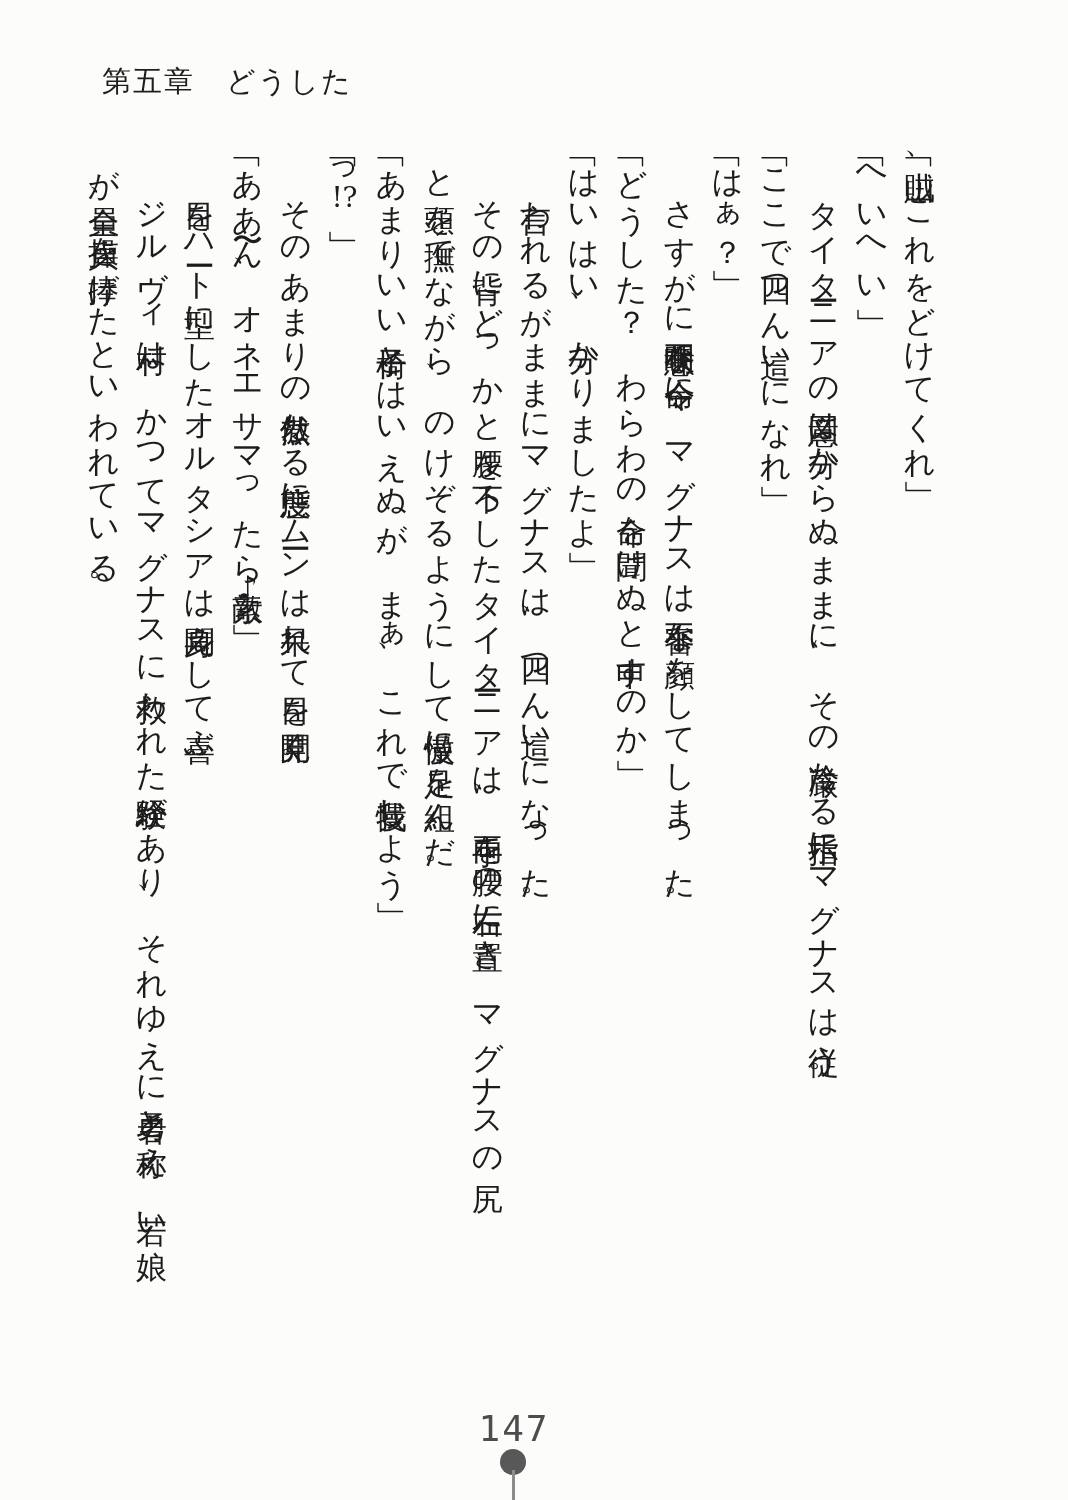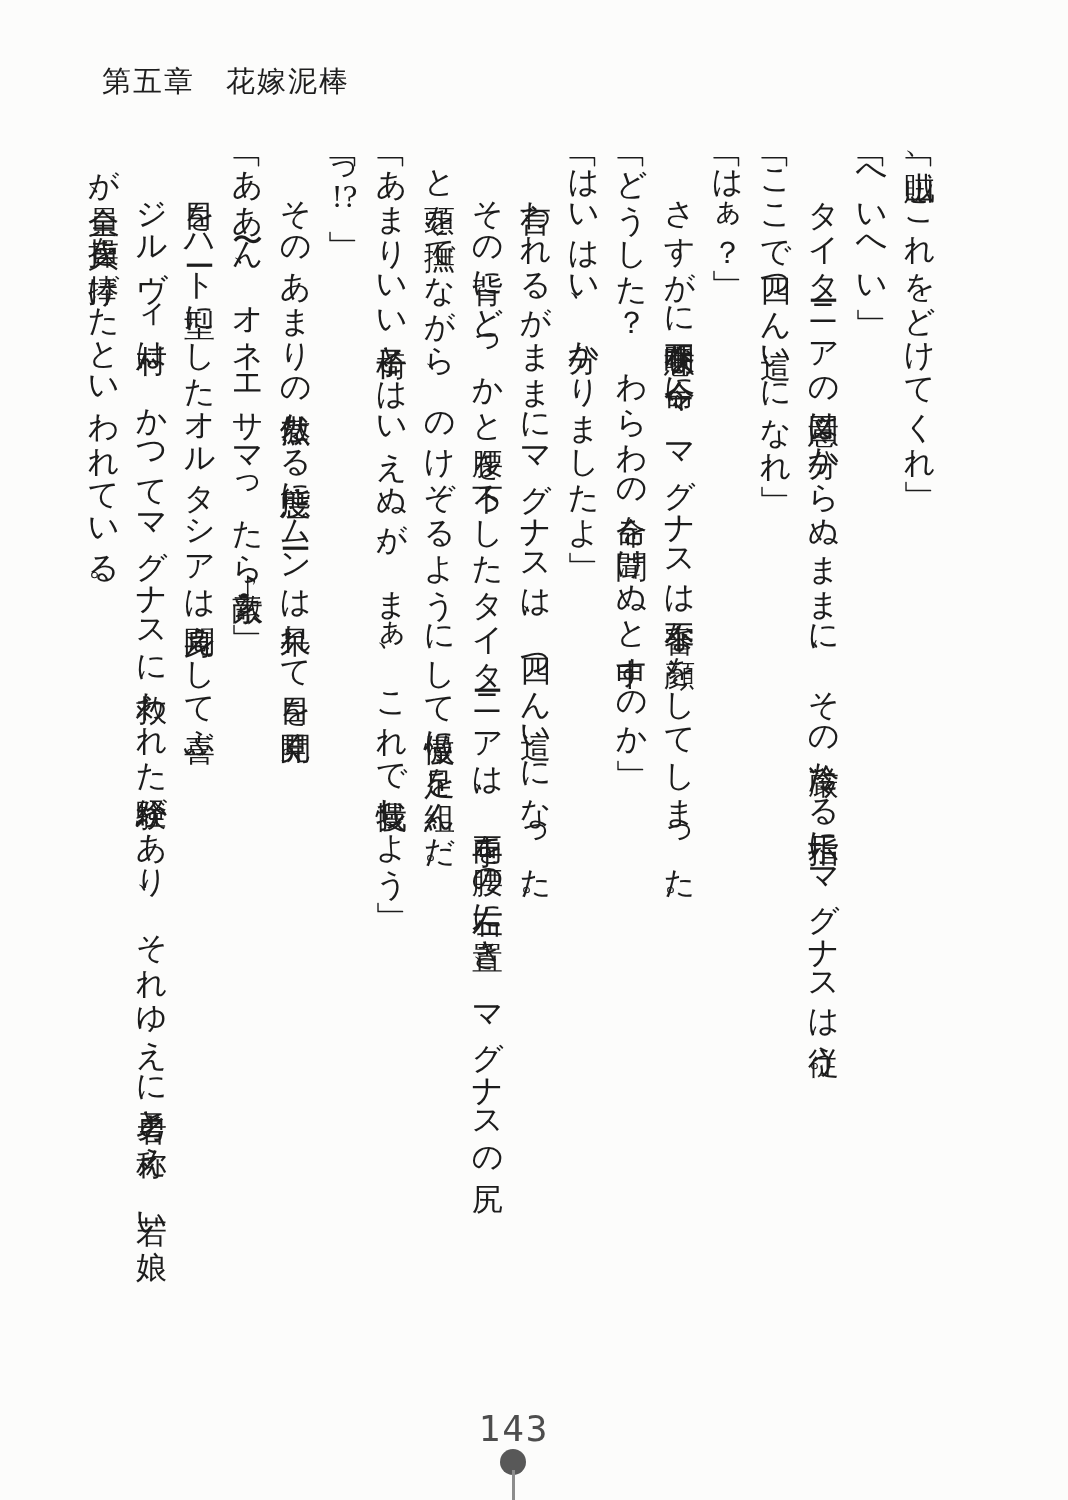--- a/index.html
+++ b/index.html
@@ -73,21 +73,21 @@
     width: 3px;
     height: 30px;
     background: #8c8c8c;
   }
 </style>
 </head>
 <body>
 
 <div>
 
-  <div class="chapter-header">第五章　花嫁泥棒</div>
+  <div class="chapter-header">第五章　どうした</div>
 
   <div class="body-text">
       <div class="col">「山賊、これをどけてくれ」</div>
       <div class="col">「へいへい」</div>
       <div class="col indent">タイターニアの意図は分からぬままに、その冷厳たる指示にマグナスは従う。</div>
       <div class="col">「ここで四つん這いになれ」</div>
       <div class="col">「はぁ？」</div>
       <div class="col indent">さすがに意味不明な命令に、マグナスは不審な顔をしてしまった。</div>
       <div class="col">「どうした？　わらわの命を聞けぬと申すのか」</div>
       <div class="col">「はいはい、分かりましたよ」</div>
@@ -96,19 +96,19 @@
       <div class="col">と頭を撫でながら、のけぞるようにして傲慢に足を組んだ。</div>
       <div class="col">「あまりいい椅子とはいえぬが、まぁ、これで我慢しよう」</div>
       <div class="col">「っ<span class="tcy">!?</span>」</div>
       <div class="col indent">そのあまりの傲然たる態度にムーンは呆れて目を見開く。</div>
       <div class="col">「ああ〜ん、オネエサマったら素敵♪」</div>
       <div class="col indent">目をハート型にしたオルタシアは身悶えして喜ぶ。</div>
       <div class="col indent">ジルヴィ村は、かつてマグナスに救われた経験があり、それゆえに勇者と称え、若い娘</div>
       <div class="col">が全員、貞操を捧げたといわれている。</div>
     </div>
 
-  <div class="page-number">143</div>
+  <div class="page-number">147</div>
 
   <div class="footer-marker-dot"></div>
 
   <div class="footer-marker-line"></div>
 
 </div>
 
 </body></html>

